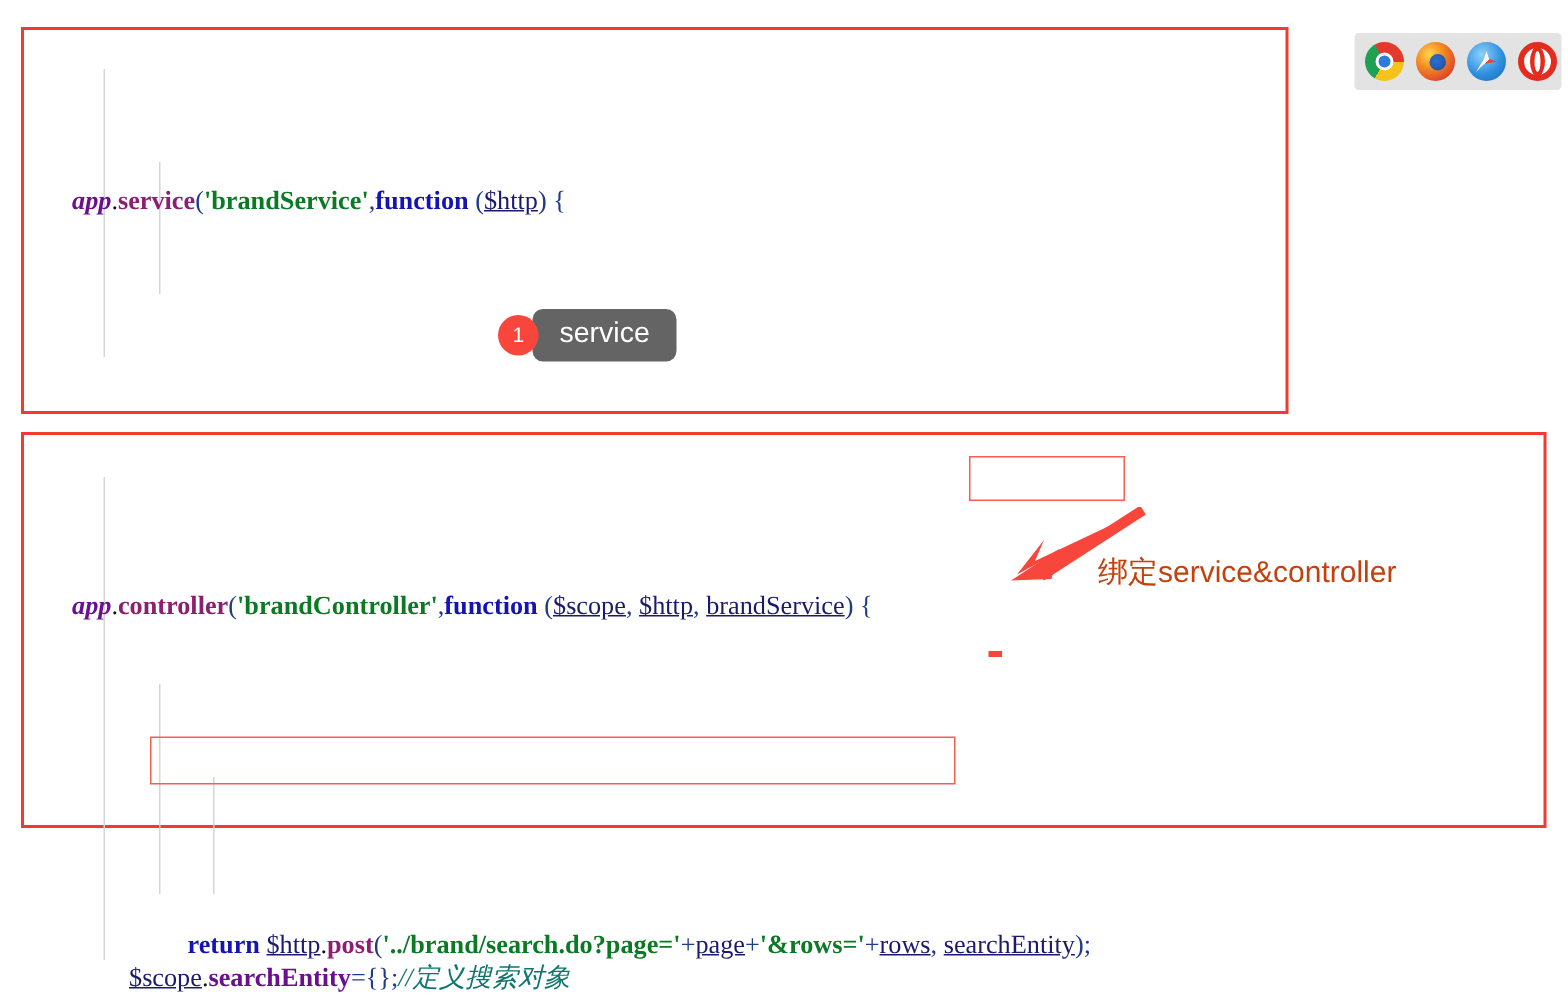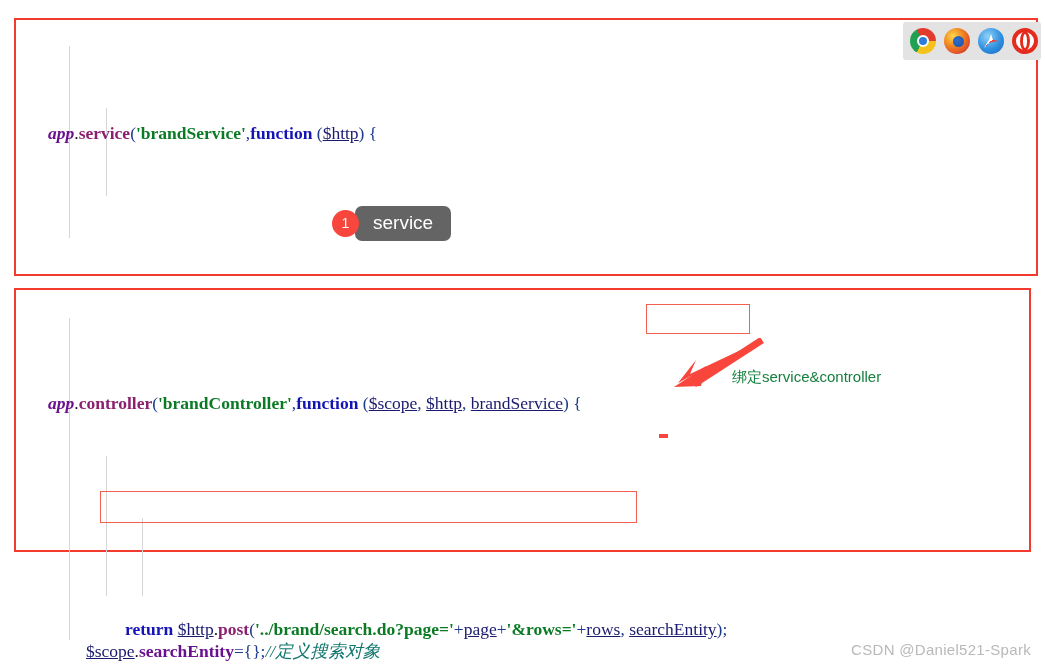--- a/index.html
+++ b/index.html
@@ -12,21 +12,21 @@
   }
   .stage{position:absolute;left:0;top:0;width:1045px;height:664px;}
 
   
   .code-block{
     position:absolute;
     border:2px solid #f33a2e;
     background:#ffffff;
     box-sizing:border-box;
   }
-  #block-service{ left:14px; top:18px; width:1024px; height:258px; }
+  #block-service{ left:14px; top:18px; width:845px; height:258px; }
   #block-controller{ left:14px; top:288px; width:1017px; height:264px; }
 
   
   .code{
     position:absolute;
     left:0; top:0;
     font-family:"Liberation Serif", serif;
     font-size:17.5px;
     line-height:31px;
     white-space:pre;
@@ -102,23 +102,23 @@
     box-sizing:border-box;
     pointer-events:none;
   }
   #hl-brandservice-arg{ left:646px; top:304px; width:104px; height:30px; }
   #hl-call{ left:100px; top:491px; width:537px; height:32px; }
 
   
   #annot-arrow{position:absolute;left:660px;top:338px;width:110px;height:62px;}
   #annot-text{
     position:absolute;left:732px;top:368px;
-    color:#15803d;
-    font-family:"Liberation Sans", sans-serif;
-    font-size:15px;
+    color:#c2410c;
+    font-family:"Liberation Sans", sans-serif;
+    font-size:20px;
     white-space:nowrap;
   }
 
   
   #red-tick{
     position:absolute;left:659px;top:434px;width:9px;height:4px;background:#f8463c;
   }
 
   
   #browser-bar{
@@ -263,15 +263,14 @@
 
   <div id="red-tick"></div>
 
   <div id="browser-bar">
     <div class="bicon" id="icon-chrome"></div>
     <div class="bicon" id="icon-firefox"></div>
     <div class="bicon" id="icon-safari"></div>
     <div class="bicon" id="icon-opera"></div>
   </div>
 
-  <div id="watermark">CSDN @Daniel521-Spark</div>
 
 </div>
 
 </body></html>

